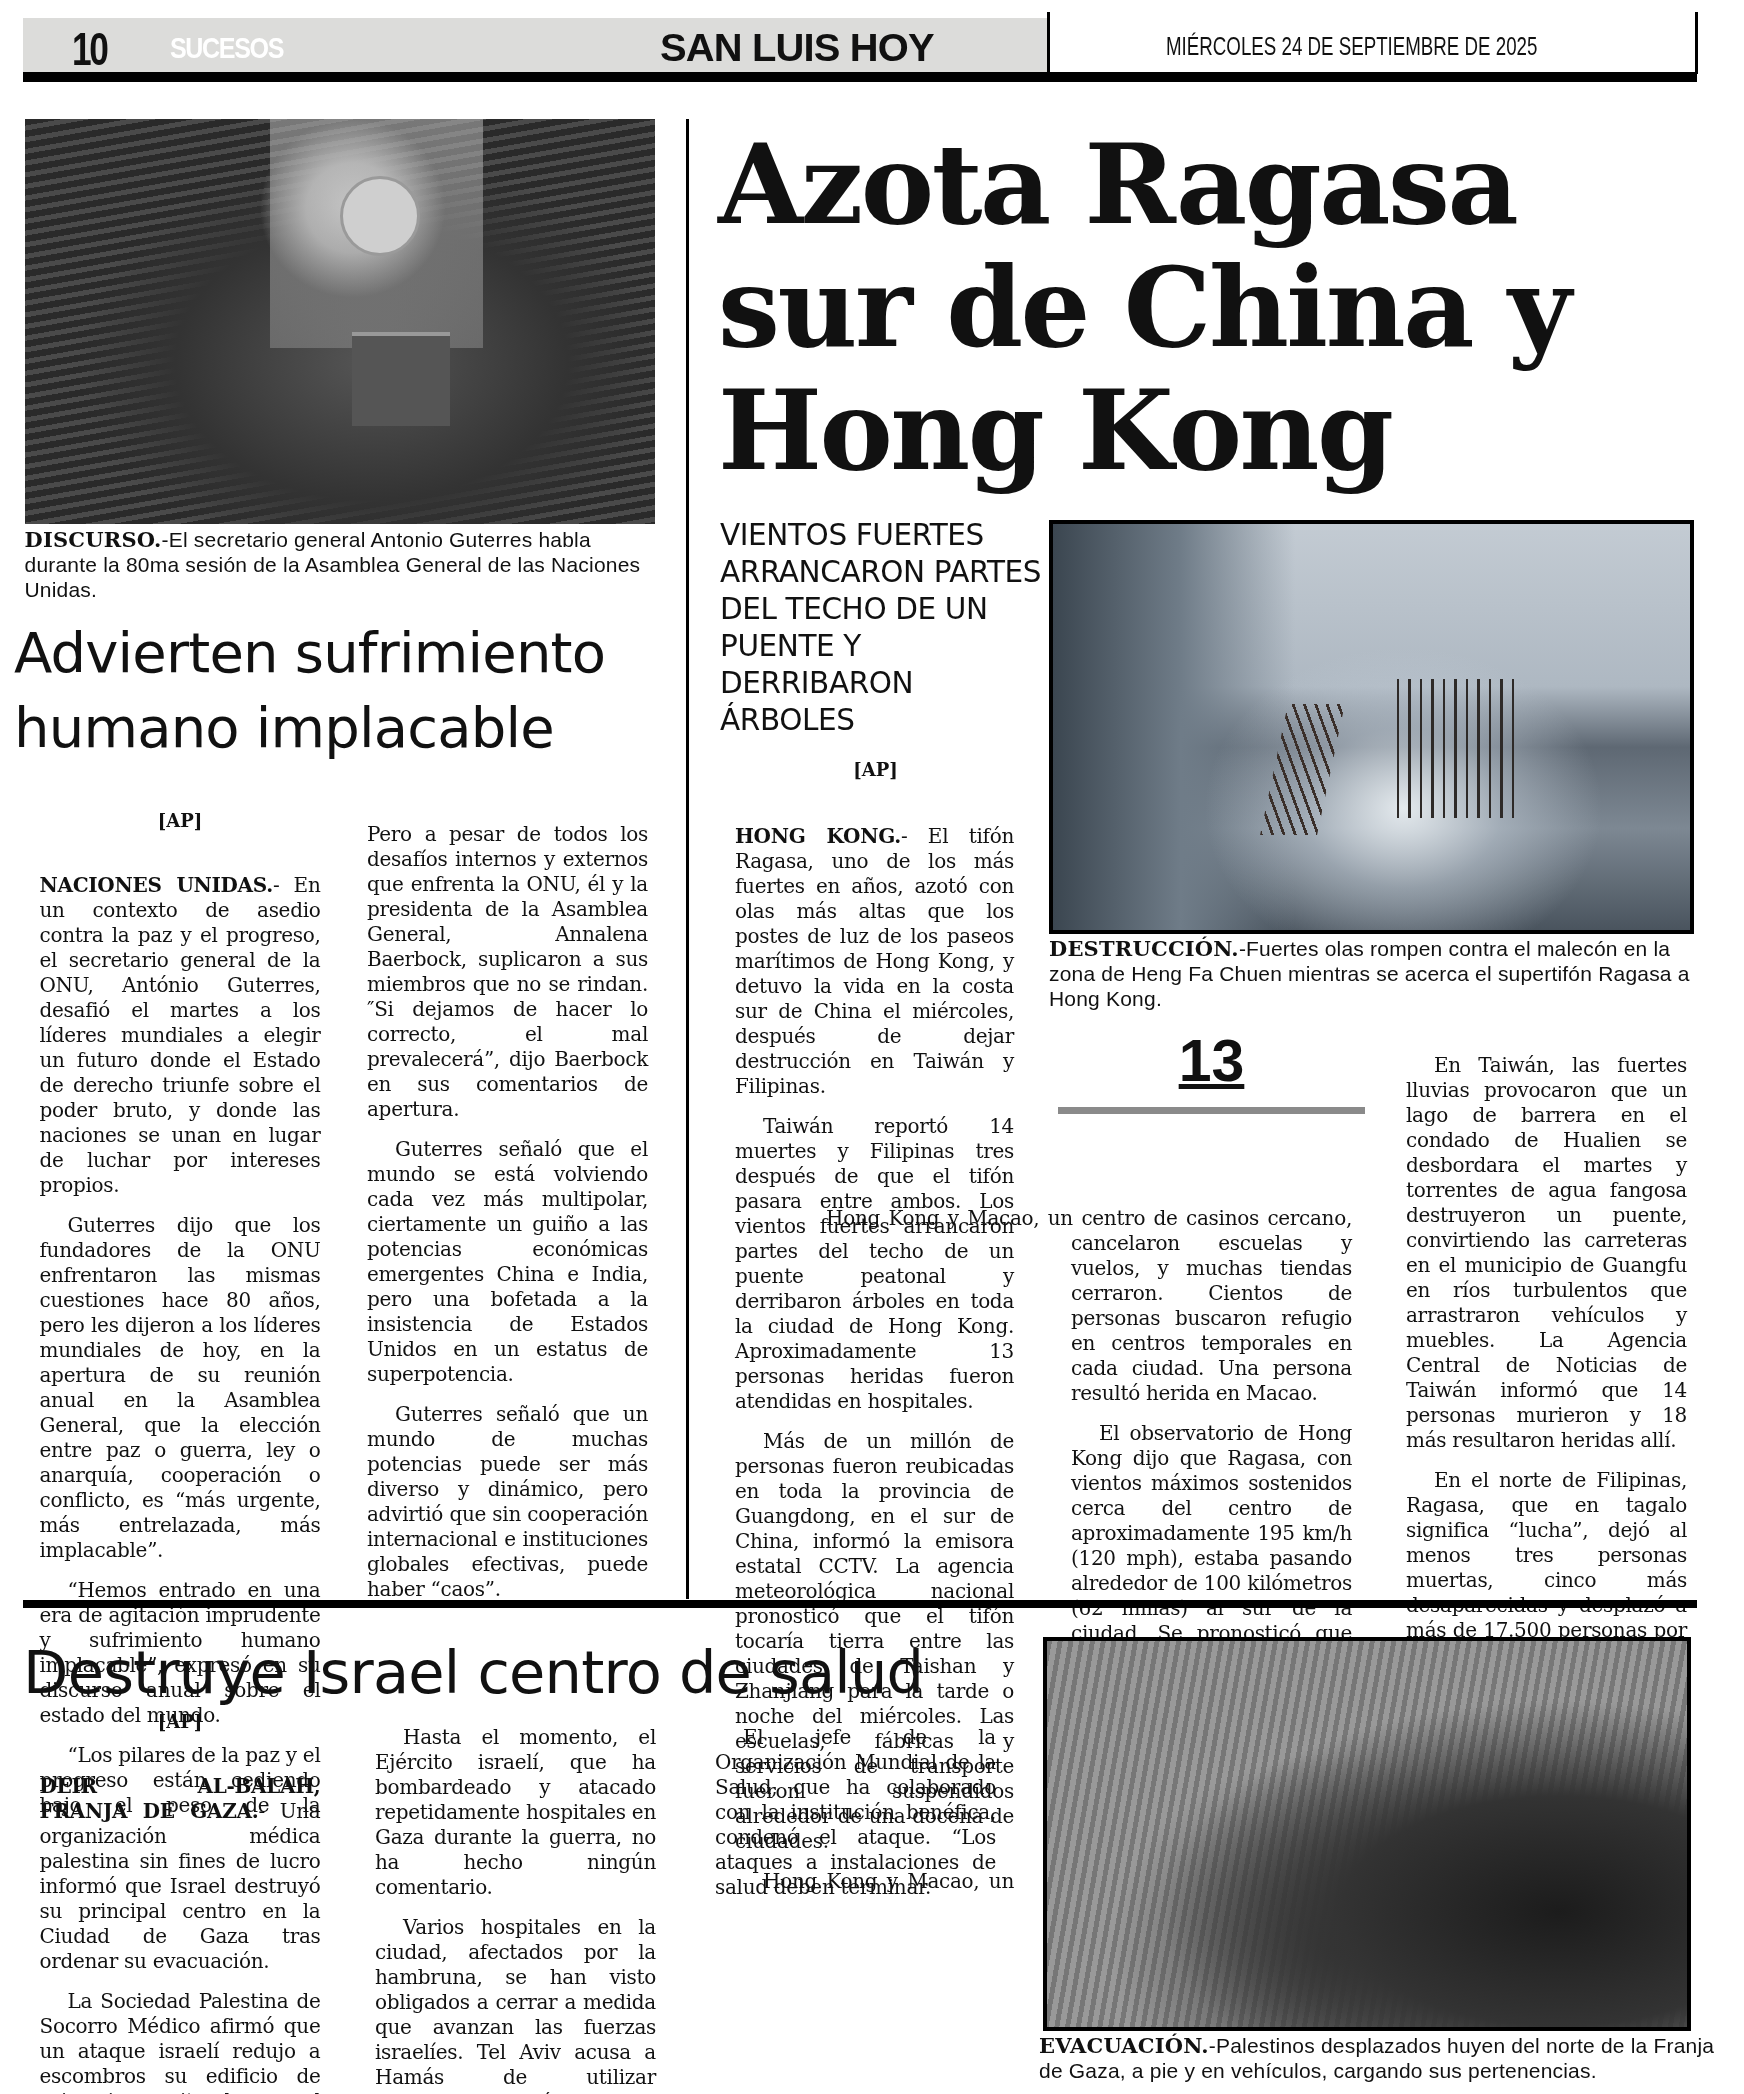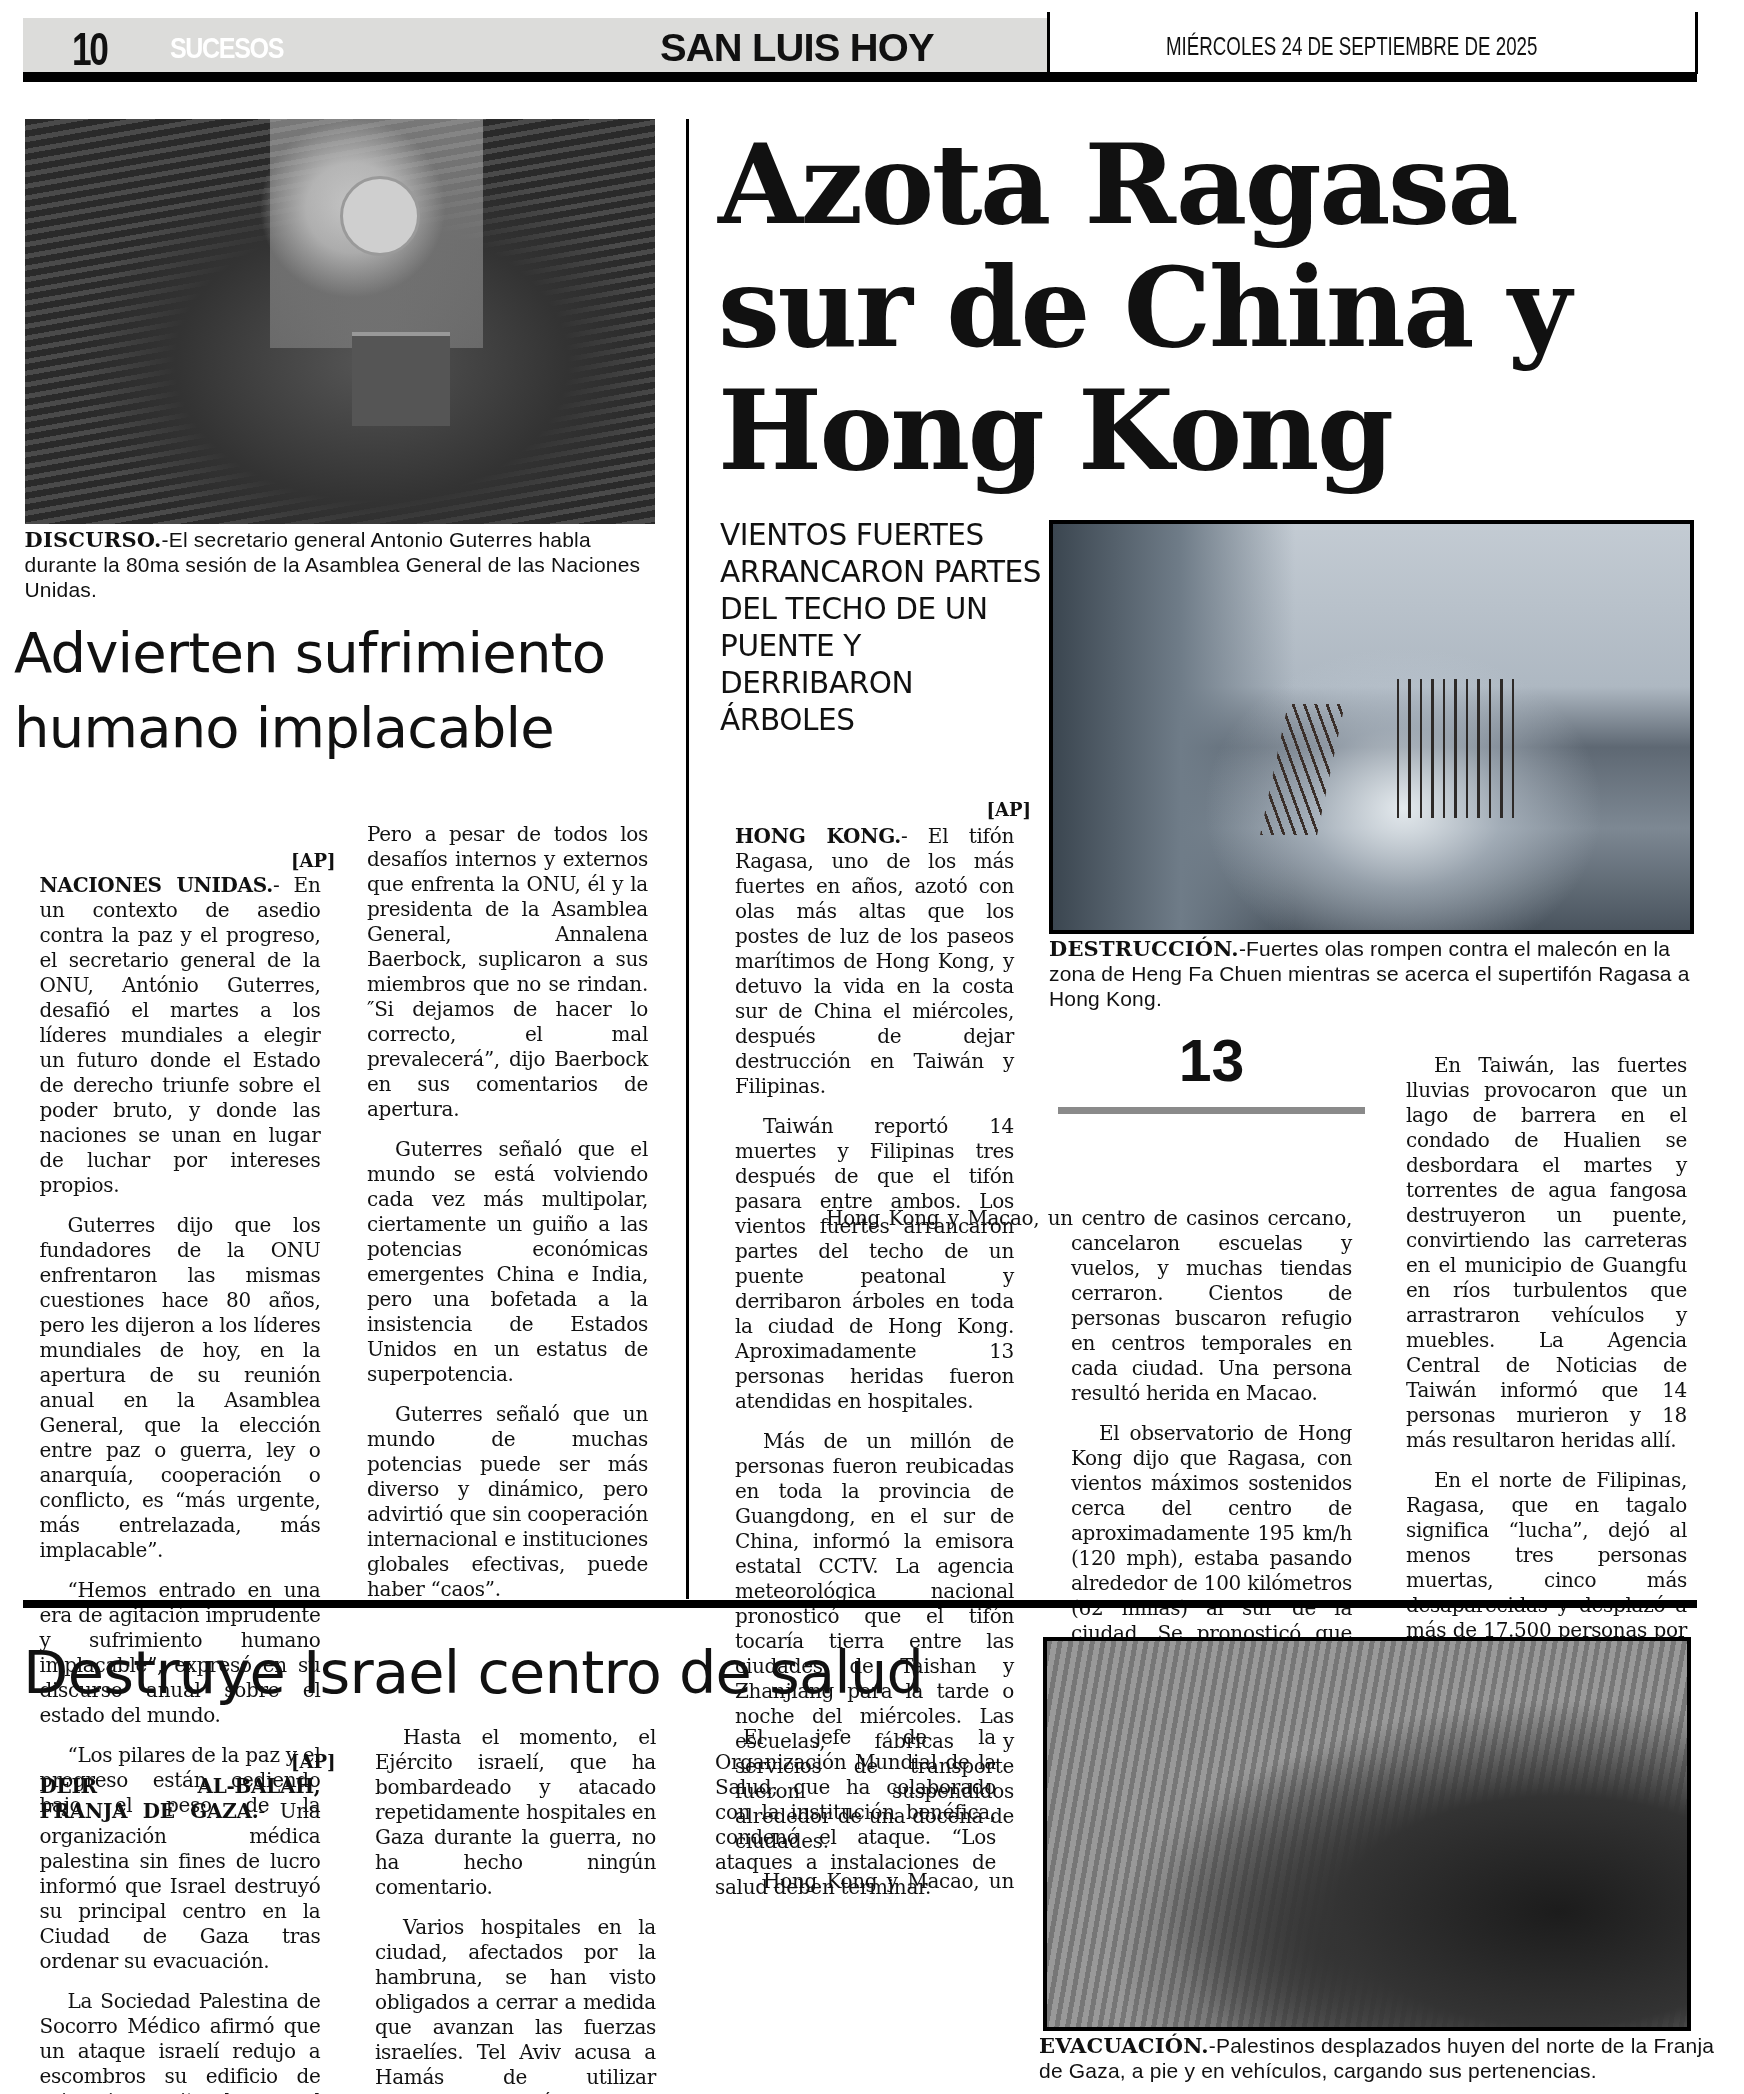--- a/index.html
+++ b/index.html
@@ -44,34 +44,34 @@
   
   .caption { position: absolute; font: 400 21px/25px "Liberation Sans", sans-serif; letter-spacing: 0.2px; }
   .caption .lead { font-family: "DejaVu Serif", serif; font-weight: 900; }
 
   
   #headline-un { left: 14px; top: 615px; width: 646px; font: 500 56px/75px "DejaVu Sans", sans-serif; letter-spacing: -0.8px; }
   #headline-hk { left: 718px; top: 123px; width: 1007px; font: 900 110px/123px "DejaVu Serif", serif; letter-spacing: -2.5px; }
   #deck-hk { left: 720px; top: 517px; width: 327px; font: 400 29.5px/37px "DejaVu Sans", sans-serif; letter-spacing: -0.4px; }
   #headline-gaza { left: 23px; top: 1633px; width: 1007px; font: 500 59px/79px "DejaVu Sans", sans-serif; letter-spacing: -0.8px; white-space: nowrap; }
 
-  .credit { position: absolute; font: 900 18px/23px "DejaVu Serif", serif; text-align: right; margin-top: 40px; }
+  .credit { position: absolute; font: 900 18px/23px "DejaVu Serif", serif; text-align: center; }
 
   
   .col { position: absolute; font: 400 20px/25px "DejaVu Serif", serif; text-align: justify; hyphens: manual; letter-spacing: -0.3px; }
   .col p { margin: 15px; text-indent: 28px; }
   .col p.first { text-indent: 0; }
   .col .dateline { font-weight: 900; }
 
   #divider-vertical { left: 686px; top: 119px; width: 2.5px; height: 1480px; background: #000; }
   #rule-bottom { left: 23px; top: 1600px; width: 1674px; height: 8.2px; background: #000; }
 
   
   #infobox { left: 1056px; top: 1029px; width: 311px; text-align: center; }
-  #infobox-number { font: 900 59px/65px "Liberation Sans", sans-serif; letter-spacing: 0; }
+  #infobox-number { font: 900 59px/65px "Liberation Sans", sans-serif; letter-spacing: 0; text-decoration: underline; }
   #infobox-text { font: 700 20.5px/24.5px "Liberation Sans", sans-serif; letter-spacing: -0.8px; margin-top: 3.3px; }
   #infobox-rule { margin: 13px auto 0; width: 307px; height: 6.5px; background: #8a8a8a; }
 </style>
 </head>
 <body>
 
 <div id="masthead-gray" class="abs"></div>
 <div id="masthead-divider" class="abs"></div>
 <div id="masthead-rightedge" class="abs"></div>
 <div id="masthead-bar" class="abs"></div>

